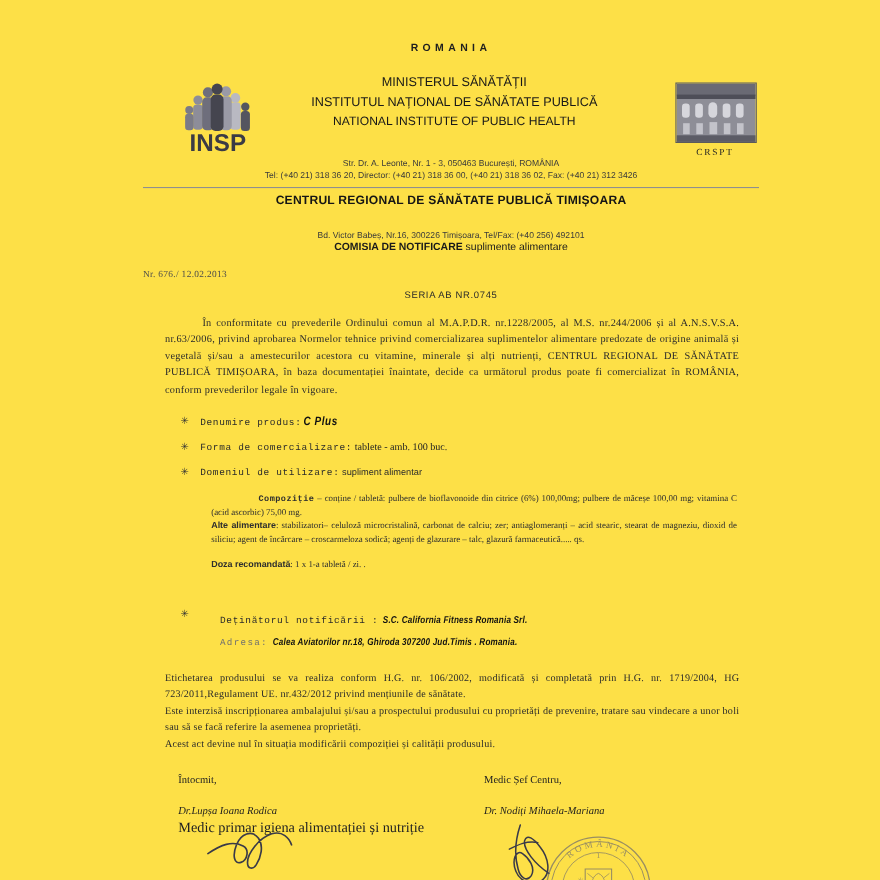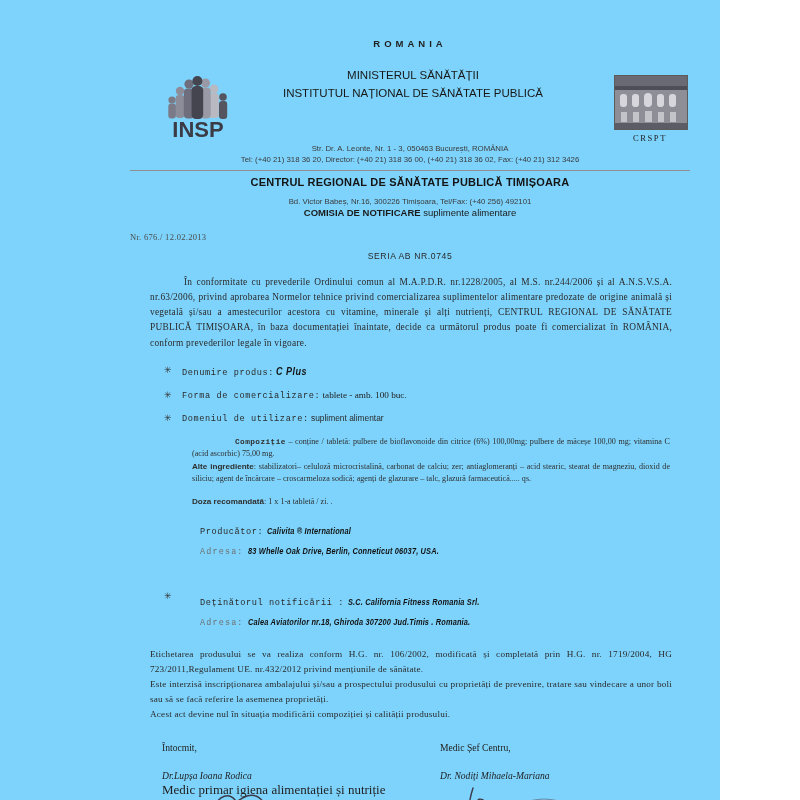--- a/index.html
+++ b/index.html
@@ -11,23 +11,23 @@
     width: 800px;
     height: 800px;
     overflow: hidden;
     font-family: "Liberation Serif", serif;
     color: #2b2b2b;
     position: relative;
   }
   .page {
     position: absolute;
     left: 0; top: 0;
-    width: 720px;
+    width: 800px;
     height: 800px;
-    background: #7dd3fc;
+    background: #fde047;
   }
   .sheet {
     position: absolute;
     left: 130px;
     top: 38px;
     width: 560px;
   }
 
   
   .country {
@@ -108,21 +108,21 @@
     font-weight: bold;
     font-size: 11px;
     color: #151515;
     letter-spacing: 0.2px;
   }
   .subaddr {
     text-align: center;
     font-family: "Liberation Sans", sans-serif;
     font-size: 7.8px;
     color: #3a3a3a;
-    margin-top: 9px;
+    margin-top: 21px;
   }
   .comisia {
     text-align: center;
     font-family: "Liberation Sans", sans-serif;
     font-size: 9.5px;
     color: #1a1a1a;
     margin-top: 1px;
   }
   .comisia b { font-weight: bold; }
 
@@ -340,20 +340,21 @@
             <circle cx="63" cy="24" r="3.8" fill="#55555f"></circle>
             <rect x="59" y="28" width="8.2" height="18" rx="3.2" fill="#55555f"></rect>
           </g>
           <text x="38" y="64" text-anchor="middle" font-family="Liberation Sans, sans-serif" font-size="22" font-weight="bold" fill="#3b3b45">INSP</text>
         </svg>
       </div>
 
       <div class="head-titles">
         <div class="ht1">MINISTERUL SĂNĂTĂȚII</div>
         <div class="ht2">INSTITUTUL NAȚIONAL DE SĂNĂTATE PUBLICĂ</div>
+        <div class="ht3">NATIONAL INSTITUTE OF PUBLIC HEALTH</div>
       </div>
 
       <div class="crspt-box">
         <svg class="crspt-img" viewBox="0 0 72 53">
           <rect width="72" height="53" fill="#8e8e97"></rect>
           <rect x="0" y="0" width="72" height="11" fill="#6a6a74"></rect>
           <rect x="0" y="10" width="72" height="4" fill="#4e4e58"></rect>
           <g fill="#d6d6dc">
             <rect x="5" y="18" width="7" height="13" rx="3"></rect>
             <rect x="17" y="18" width="7" height="13" rx="3"></rect>
@@ -408,37 +409,27 @@
         <span class="lbl">Domeniul de utilizare:</span>
         <span class="val-small">supliment alimentar</span>
       </div>
     </div>
 
     <div class="comp">
       <p>
         <span class="k">Compoziție</span><span> – conține /  tabletă: pulbere de bioflavonoide din citrice (6%)  100,00mg; pulbere de măceșe 100,00 mg; vitamina C (acid ascorbic) 75,00 mg.</span>
       </p>
       <p>
-        <span class="k2">Alte ingrediente</span><span>: stabilizatori– celuloză microcristalină, carbonat de calciu; zer;  antiaglomeranți – acid stearic, stearat de magneziu, dioxid de siliciu; agent de încărcare – croscarmeloza sodică; agenți de glazurare – talc, glazură farmaceutică..... qs.</span>
+        <span class="k2">Alte alimentare</span><span>: stabilizatori– celuloză microcristalină, carbonat de calciu; zer;  antiaglomeranți – acid stearic, stearat de magneziu, dioxid de siliciu; agent de încărcare – croscarmeloza sodică; agenți de glazurare – talc, glazură farmaceutică..... qs.</span>
       </p>
       <p class="doza">
         <span class="k2">Doza recomandată</span><span>:  1 x 1-a tabletă  / zi. .</span>
       </p>
     </div>
 
-    <div class="prod-block">
-      <div class="prod-line">
-        <span class="lbl">Producător:</span>
-        <span class="brandfont sm">Calivita ® International</span>
-      </div>
-      <div class="prod-line">
-        <span class="adresa-lbl">Adresa:</span>
-        <span class="brandfont sm">83 Whelle Oak Drive, Berlin, Conneticut 06037, USA.</span>
-      </div>
-    </div>
 
     <div class="holder-block">
       <span class="bullet">✳</span>
       <div class="holder-inner">
         <div class="prod-line">
           <span class="lbl">Deținătorul notificării :</span>
           <span class="brandfont sm">S.C. California Fitness Romania Srl.</span>
         </div>
         <div class="prod-line">
           <span class="adresa-lbl">Adresa:</span>

